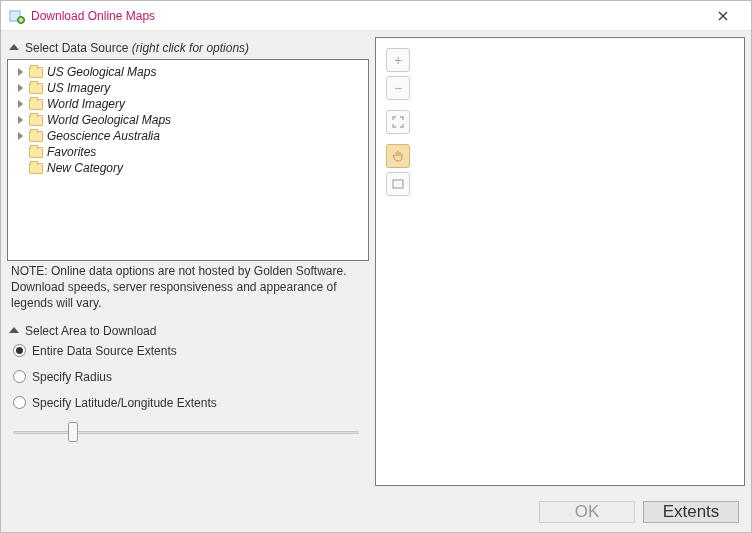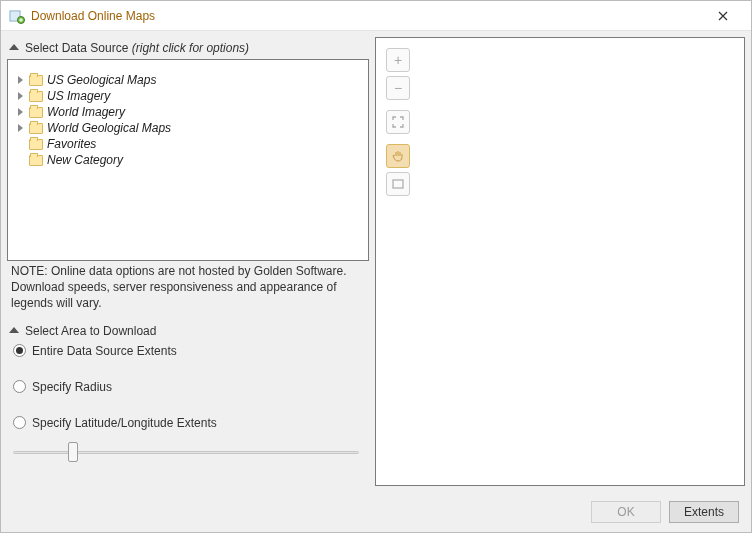--- a/index.html
+++ b/index.html
@@ -24,21 +24,21 @@
   align-items: center;
   padding: 0 8px;
   border-bottom: 1px solid #e5e5e5;
   background: #fff;
 }
 .title-icon {
   width: 16px; height: 16px;
   margin-right: 6px;
   display: flex; align-items: center; justify-content: center;
 }
-.title-text { flex: 1; font-size: 12px; color: #a16207; }
+.title-text { flex: 1; font-size: 12px; color: #be185d; }
 .close-btn {
   width: 40px; height: 28px;
   display: flex; align-items: center; justify-content: center;
   font-size: 14px; color: #333;
   cursor: pointer;
 }
 
 .body {
   flex: 1;
   display: flex;
@@ -73,21 +73,21 @@
   border-bottom: 6px solid #555;
   transform: translateY(-1px);
 }
 .section-title { color: #333; }
 .hint { font-style: italic; color: #333; }
 .tree-box {
   background: #fff;
   border: 1px solid #7a7a7a;
   height: 202px;
   overflow: auto;
-  padding: 12px 6px;
+  padding: 4px 6px;
 }
 .tree-item {
   display: flex;
   align-items: center;
   gap: 4px;
   padding: 0px 0;
   line-height: 16px;
 }
 .expander {
   width: 0; height: 0;
@@ -113,21 +113,21 @@
   width: 6px; height: 3px;
   background: #ffe9a8;
   border: 1px solid #d9b85e;
   border-bottom: none;
   border-radius: 1px 1px 0 0;
 }
 .item-label { font-style: italic; color: #222; }
 
 .note { color: #333; line-height: 1.35; padding: 2px 4px 0 4px; }
 
-.radio-group { display: flex; flex-direction: column; gap: 22px; padding: 2px 6px; }
+.radio-group { display: flex; flex-direction: column; gap: 12px; padding: 2px 6px; }
 .radio-row { display: flex; align-items: center; gap: 6px; }
 .radio-outer {
   width: 13px; height: 13px;
   border: 1px solid #888;
   border-radius: 50%;
   display: flex; align-items: center; justify-content: center;
   background: #fff;
 }
 .radio-inner {
   width: 7px; height: 7px;
@@ -183,24 +183,24 @@
 .footer {
   height: 40px;
   background: #f0f0f0;
   display: flex;
   align-items: center;
   justify-content: flex-end;
   gap: 8px;
   padding: 0 12px;
 }
 .dlg-btn {
-  width: 70px; height: 22px;
+  width: 96px; height: 22px;
   border: 1px solid #adadad;
   background: #e1e1e1;
-  font-size: 12px;
+  font-size: 17px;
   display: flex; align-items: center; justify-content: center;
   cursor: pointer;
 }
 .dlg-btn.disabled { color: #9a9a9a; background: #ededed; border-color: #cfcfcf; cursor: default; }
 </style>
 </head>
 <body>
 
 <div class="window">
 
@@ -247,20 +247,25 @@
               <span class="expander show"></span>
               <span class="folder-icon"></span>
               <span class="item-label">World Imagery</span>
             </div>
             <div class="tree-item">
               <span class="expander show"></span>
               <span class="folder-icon"></span>
               <span class="item-label">World Geological Maps</span>
             </div>
             <div class="tree-item">
+              <span class="expander show"></span>
+              <span class="folder-icon"></span>
+              <span class="item-label">Geoscience Australia</span>
+            </div>
+            <div class="tree-item">
               <span class="expander"></span>
               <span class="folder-icon"></span>
               <span class="item-label">Favorites</span>
             </div>
             <div class="tree-item">
               <span class="expander"></span>
               <span class="folder-icon"></span>
               <span class="item-label">New Category</span>
             </div>
           </div>

